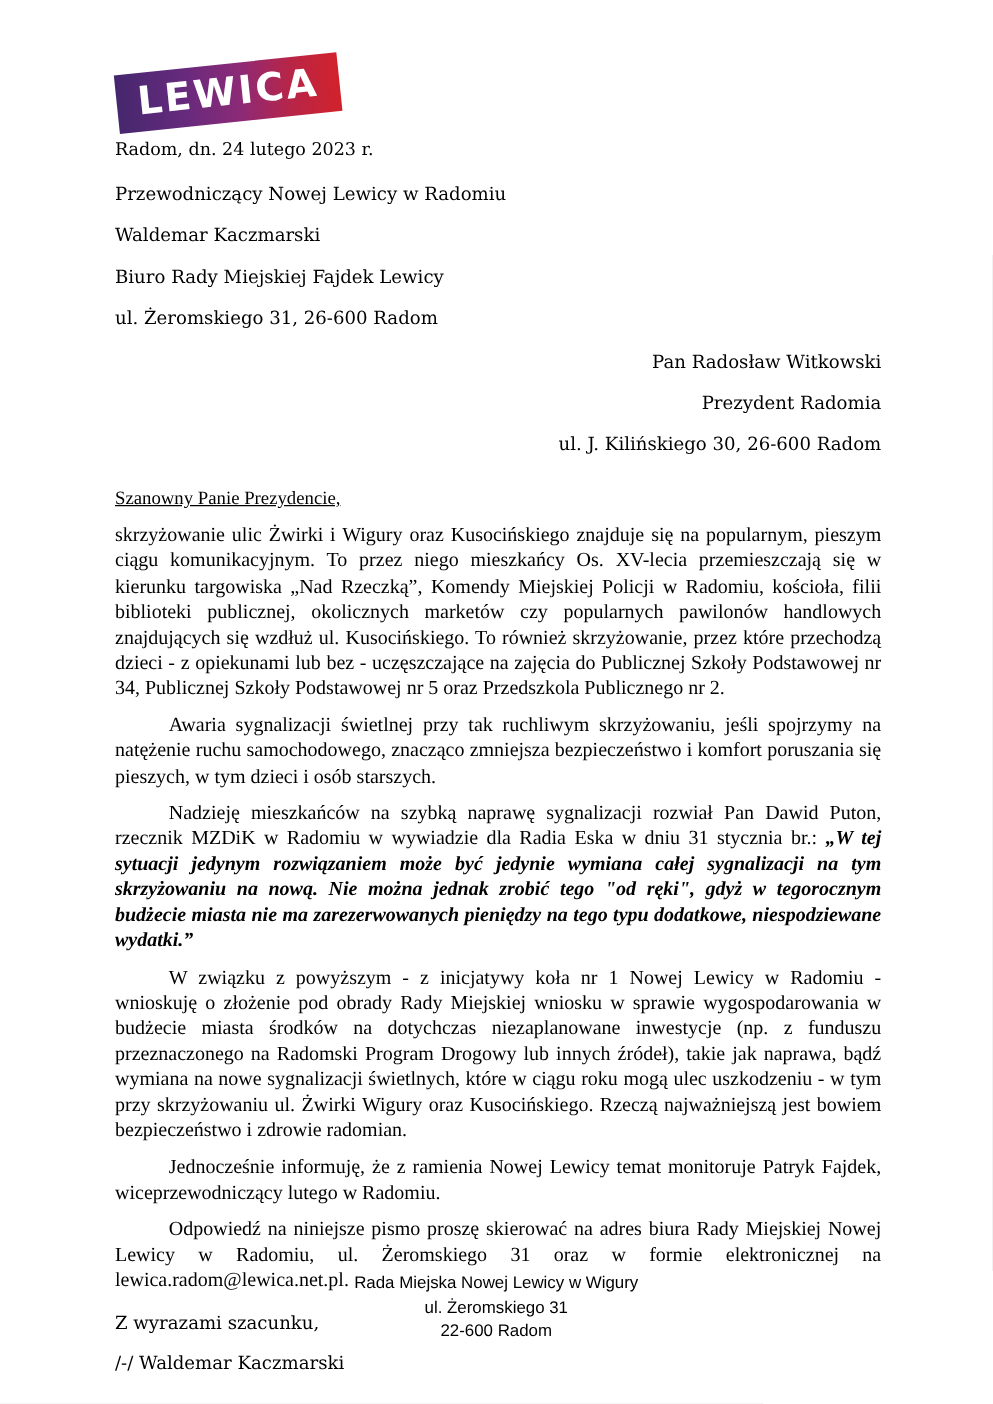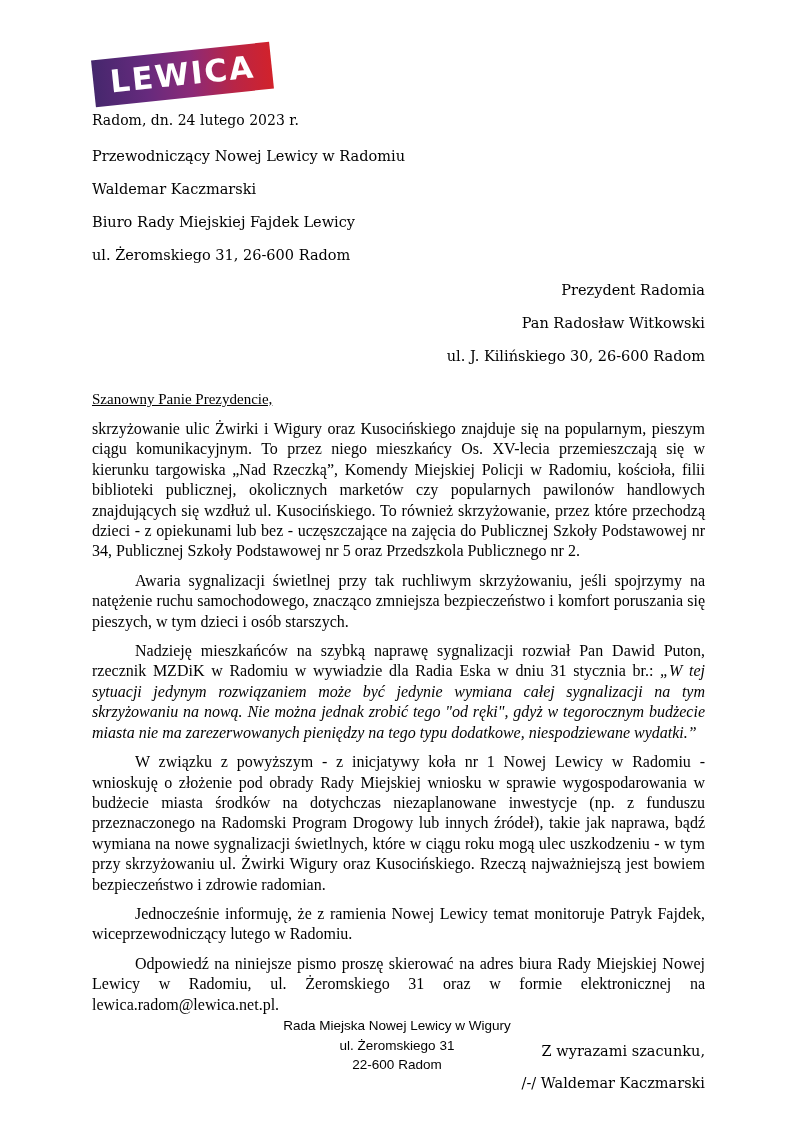--- a/index.html
+++ b/index.html
@@ -52,40 +52,40 @@
   }
 
   .sender-block p,
   .recipient-block p,
   .closing-block p {
     margin: 0;
     line-height: 33px;
     font-size: 14.5px;
   }
   .recipient-block { text-align: right; margin-top: 2px; }
-  .closing-block   { text-align: right; margin-top: 20px; }
+  .closing-block   { text-align: left; margin-top: 8px; }
   .closing-block p { line-height: 32px; font-size: 14.5px; }
 
   .salutation {
     font-family: "Liberation Serif", serif;
     font-size: 15px;
     line-height: 21px;
     margin: 16px 0 0 0;
     text-decoration: underline;
   }
 
   .body-block p {
     font-family: "Liberation Serif", serif;
     font-size: 16px;
     line-height: 20.4px;
     text-align: justify;
     margin: 9px 0 0 0;
   }
   .body-block p.indent { text-indent: 43px; }
-  .body-block span.italic { font-style: italic; }
+  .body-block span.italic { font-style: italic; font-weight: bold; }
 
   .footer-block {
     position: absolute;
     left: 0;
     top: 1016px;
     width: 794px;
     text-align: center;
     font-family: "Liberation Sans", sans-serif;
     font-size: 13.5px;
   }
@@ -105,22 +105,22 @@
     <p class="date-line">Radom, dn. 24 lutego 2023 r.</p>
 
     <div class="sender-block">
         <p>Przewodniczący Nowej Lewicy w Radomiu</p>
         <p>Waldemar Kaczmarski</p>
         <p>Biuro Rady Miejskiej Fajdek Lewicy</p>
         <p>ul. Żeromskiego 31, 26-600 Radom</p>
       </div>
 
     <div class="recipient-block">
+        <p>Pan Radosław Witkowski</p>
         <p>Prezydent Radomia</p>
-        <p>Pan Radosław Witkowski</p>
         <p>ul. J. Kilińskiego 30, 26-600 Radom</p>
       </div>
 
     <p class="salutation">Szanowny Panie Prezydencie,</p>
 
     <div class="body-block">
         <p><span>skrzyżowanie ulic Żwirki i Wigury oraz Kusocińskiego znajduje się na popularnym, pieszym ciągu komunikacyjnym. To przez niego mieszkańcy Os. XV-lecia przemieszczają się w kierunku targowiska „Nad Rzeczką”, Komendy Miejskiej Policji w Radomiu, kościoła, filii biblioteki publicznej, okolicznych marketów czy popularnych pawilonów handlowych znajdujących się wzdłuż ul. Kusocińskiego. To również skrzyżowanie, przez które przechodzą dzieci - z opiekunami lub bez - uczęszczające na zajęcia do Publicznej Szkoły Podstawowej nr 34, Publicznej Szkoły Podstawowej nr 5 oraz Przedszkola Publicznego nr 2.</span></p>
         <p class="indent"><span>Awaria sygnalizacji świetlnej przy tak ruchliwym skrzyżowaniu, jeśli spojrzymy na natężenie ruchu samochodowego, znacząco zmniejsza bezpieczeństwo i komfort poruszania się pieszych, w tym dzieci i osób starszych.</span></p>
         <p class="indent"><span>Nadzieję mieszkańców na szybką naprawę sygnalizacji rozwiał Pan Dawid Puton,  rzecznik MZDiK w Radomiu w wywiadzie dla Radia Eska w dniu 31 stycznia br.: </span><span class="italic">„W tej sytuacji jedynym rozwiązaniem może być jedynie wymiana całej sygnalizacji na tym skrzyżowaniu na nową. Nie można jednak zrobić tego "od ręki", gdyż w tegorocznym budżecie miasta nie ma zarezerwowanych pieniędzy na tego typu dodatkowe, niespodziewane wydatki.”</span></p>
         <p class="indent"><span>W związku z powyższym - z inicjatywy koła nr 1 Nowej Lewicy w Radomiu - wnioskuję o złożenie pod obrady Rady Miejskiej wniosku w sprawie wygospodarowania w budżecie miasta środków na dotychczas niezaplanowane inwestycje (np. z funduszu przeznaczonego na Radomski Program Drogowy lub innych źródeł), takie jak naprawa, bądź wymiana na nowe sygnalizacji świetlnych, które w ciągu roku mogą ulec uszkodzeniu - w tym przy skrzyżowaniu ul. Żwirki Wigury oraz Kusocińskiego. Rzeczą najważniejszą jest bowiem bezpieczeństwo i zdrowie radomian.</span></p>

